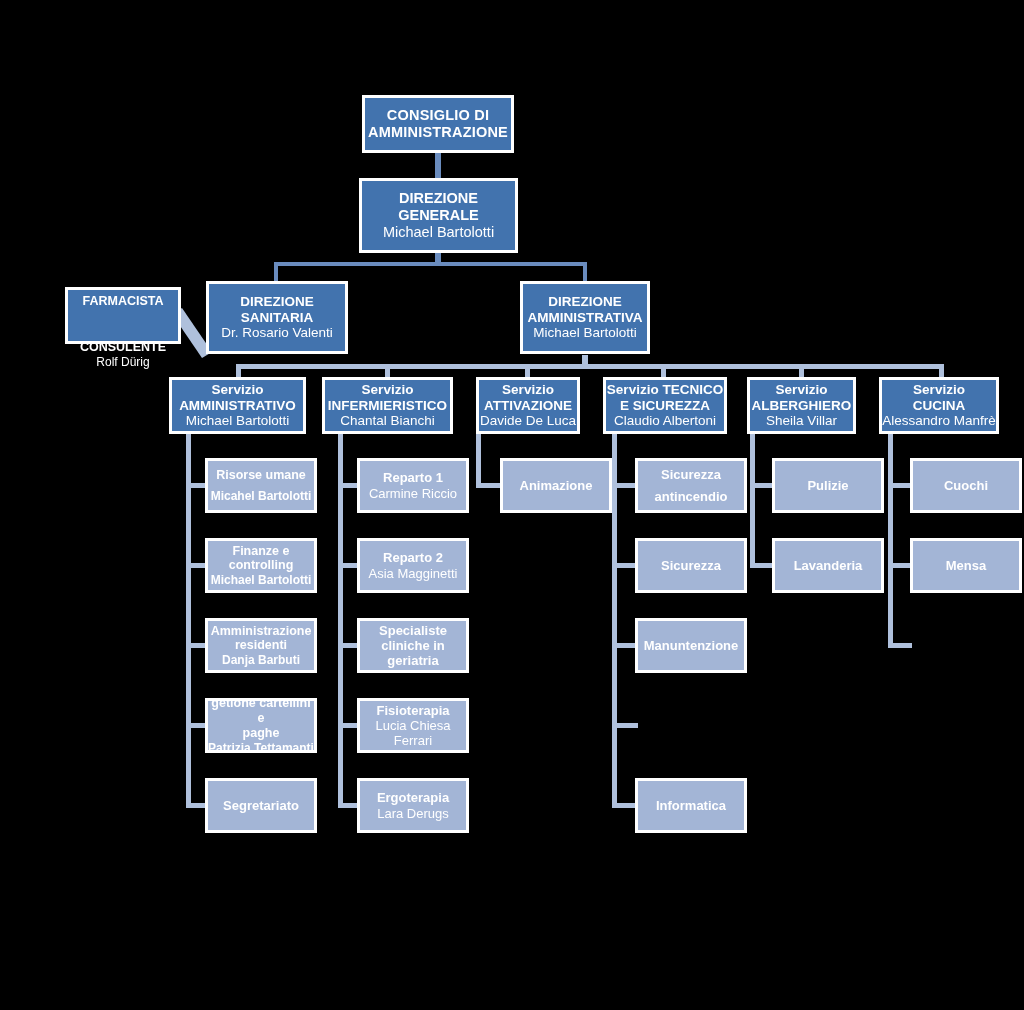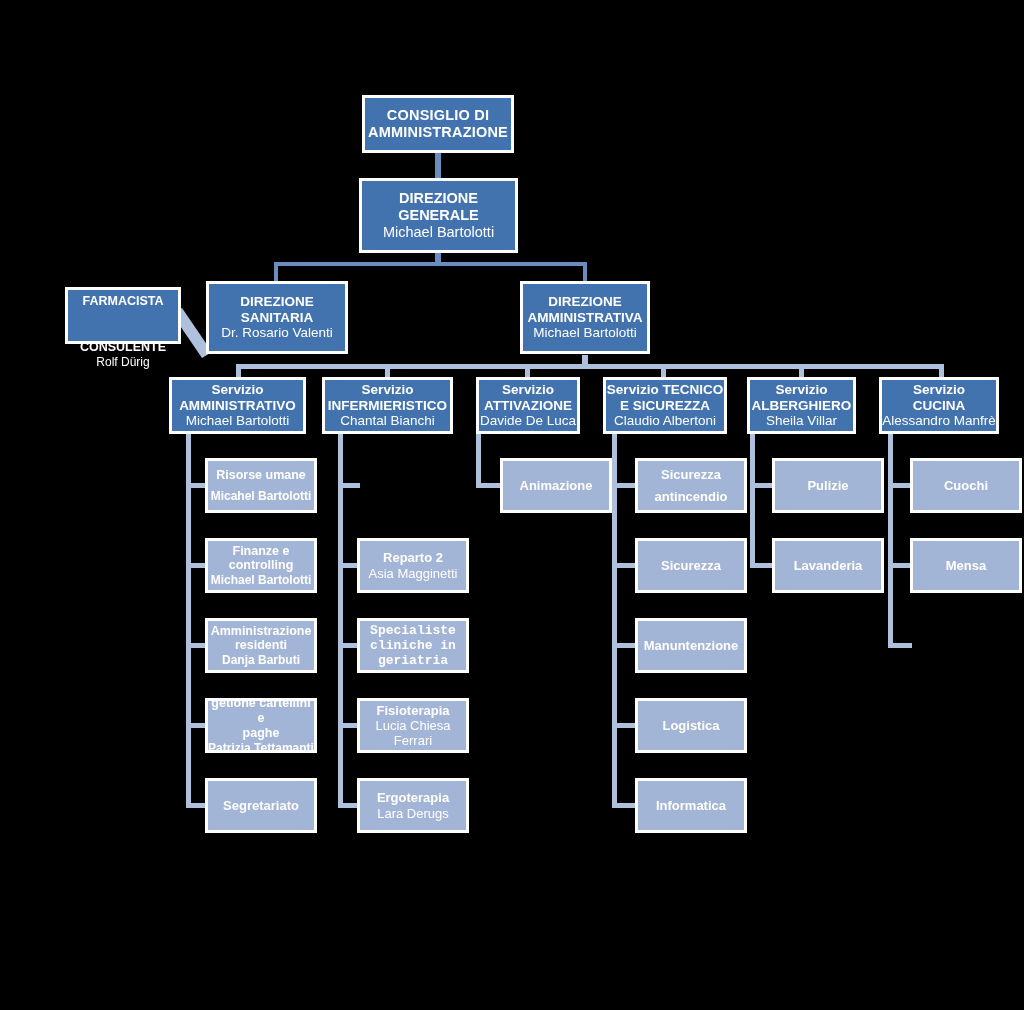--- a/index.html
+++ b/index.html
@@ -193,27 +193,31 @@
   <div class="box light t-leaf" style="left:205px;top:698px;width:112px;height:55px;">
     <span class="ttl">getione cartellini e</span>
     <span class="ttl">paghe</span>
     <span class="nm-b">Patrizia Tettamanti</span>
   </div>
 
   <div class="box light t-leaf2" style="left:205px;top:778px;width:112px;height:55px;">
     <span class="ttl">Segretariato</span>
   </div>
 
+  <div class="box light t-leaf2" style="left:357px;top:458px;width:112px;height:55px;">
+    <span class="ttl">Reparto 1</span>
+    <span class="nm">Carmine Riccio</span>
+  </div>
 
   <div class="box light t-leaf2" style="left:357px;top:538px;width:112px;height:55px;">
     <span class="ttl">Reparto 2</span>
     <span class="nm">Asia Magginetti</span>
   </div>
 
-  <div class="box light t-leaf2" style="left:357px;top:618px;width:112px;height:55px;font-family:Liberation Mono, monospace;">
+  <div class="box light t-leaf2" style="left:357px;top:618px;width:112px;height:55px;">
     <span class="ttl">Specialiste</span>
     <span class="ttl">cliniche in</span>
     <span class="ttl">geriatria</span>
   </div>
 
   <div class="box light t-leaf2" style="left:357px;top:698px;width:112px;height:55px;">
     <span class="ttl">Fisioterapia</span>
     <span class="nm">Lucia Chiesa</span>
     <span class="nm">Ferrari</span>
   </div>
@@ -234,23 +238,20 @@
   </div>
 
   <div class="box light t-leaf2" style="left:635px;top:538px;width:112px;height:55px;">
     <span class="ttl">Sicurezza</span>
   </div>
 
   <div class="box light t-leaf2" style="left:635px;top:618px;width:112px;height:55px;">
     <span class="ttl">Manuntenzione</span>
   </div>
 
-  <div class="box light t-leaf2" style="left:635px;top:698px;width:112px;height:55px;">
-    <span class="ttl">Logistica</span>
-  </div>
 
   <div class="box light t-leaf2" style="left:635px;top:778px;width:112px;height:55px;">
     <span class="ttl">Informatica</span>
   </div>
 
   <div class="box light t-leaf2" style="left:772px;top:458px;width:112px;height:55px;">
     <span class="ttl">Pulizie</span>
   </div>
 
   <div class="box light t-leaf2" style="left:772px;top:538px;width:112px;height:55px;">

